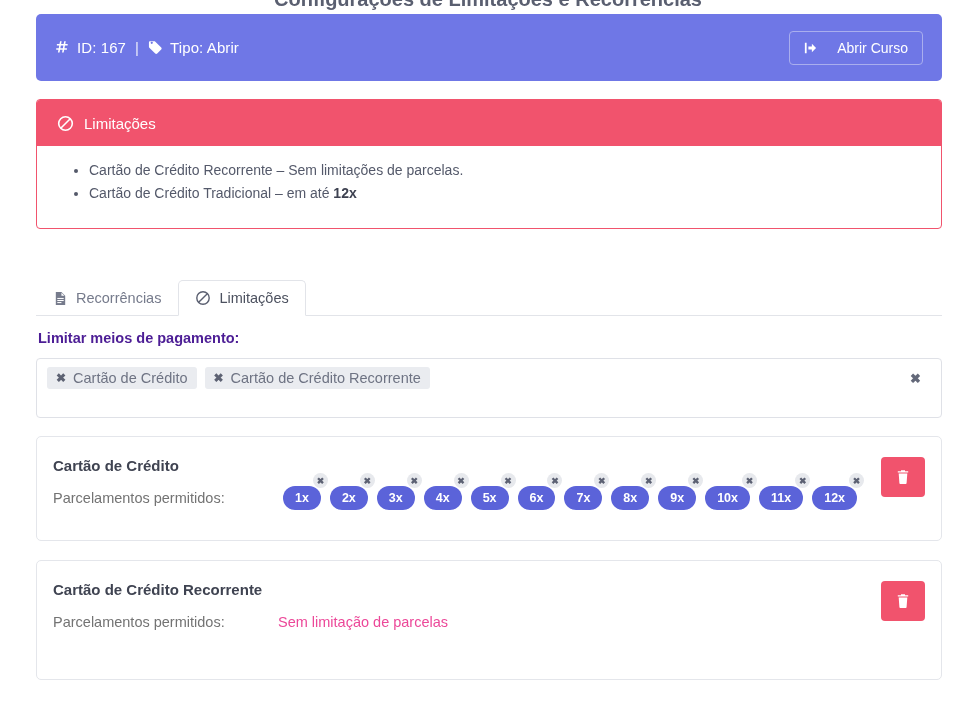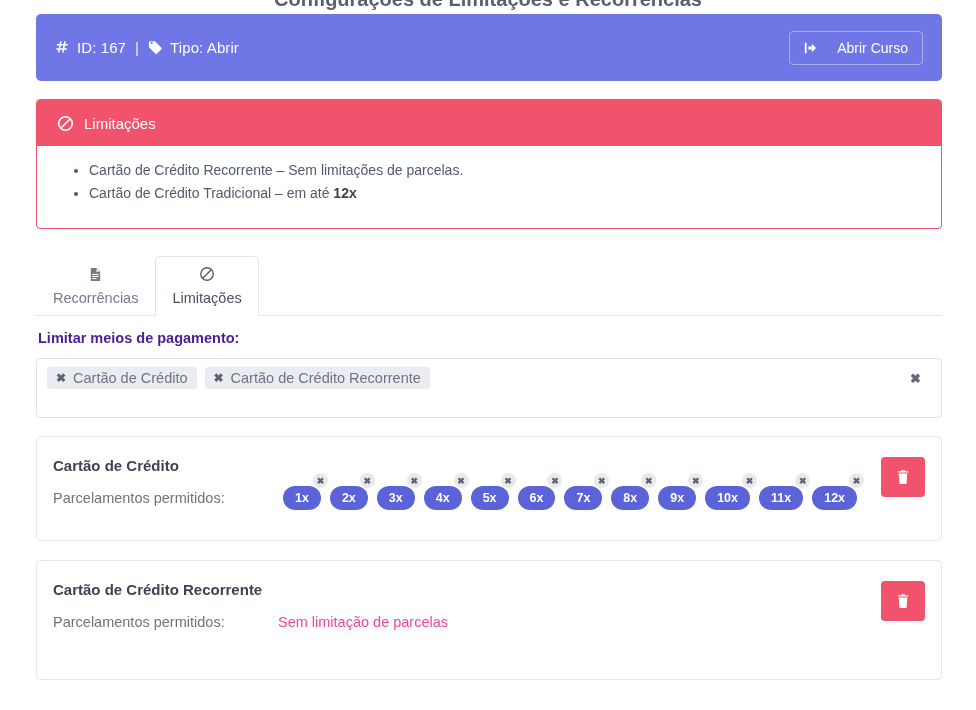--- a/index.html
+++ b/index.html
@@ -111,21 +111,20 @@
     gap: 8px;
     font-size: 14.5px;
     color: #767b8c;
     padding: 9px 16px;
     border: 1px solid transparent;
     border-radius: 5px 5px 0 0;
     background: transparent;
     cursor: pointer;
     position: relative;
     top: 1px;
-    flex-direction: column;
   }
   .tab.active {
     background: #ffffff;
     border-color: #e2e4e9;
     border-bottom-color: #ffffff;
     color: #4c515f;
   }
 
   .field-label {
     position: absolute;

